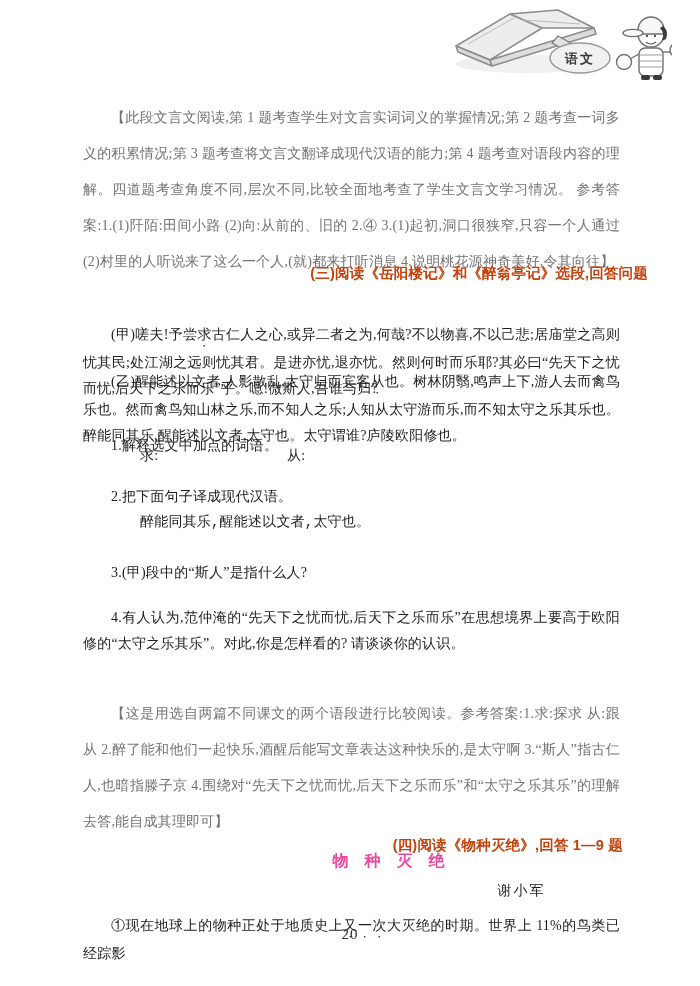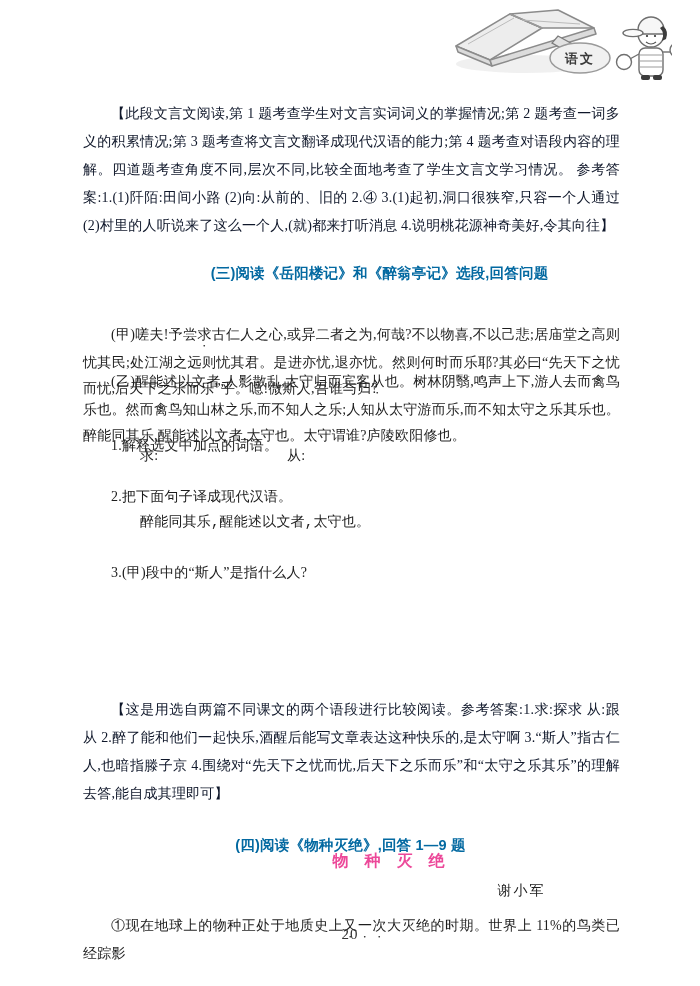--- a/index.html
+++ b/index.html
@@ -1,23 +1,23 @@
 <!DOCTYPE html>
 <html><head>
 <meta charset="utf-8">
 <style>
   html,body{margin:0;padding:0;background:#fff;}
   .page{position:relative;width:672px;height:986px;background:#ffffff;overflow:hidden;
         font-family:"Liberation Serif","DejaVu Serif",serif;color:#1d1d1d;}
   .block{position:absolute;left:83px;width:537px;font-size:14px;line-height:26px;
          text-align:justify;letter-spacing:.2px;}
   .indent{text-indent:2em;}
-  .note{line-height:28px;color:#0f172a;}
+  .note{line-height:36px;color:#737373;}
   .heading{font-family:"Liberation Sans","DejaVu Sans",sans-serif;font-weight:bold;
-           font-size:14.5px;color:#0369a1;text-align:center;}
+           font-size:14.5px;color:#c2410c;text-align:right;}
   .h3pad{padding-left:28px;}
   .h4pos{left:78px;width:545px;}
   .qline{text-align:left;}
   .qindent{padding-left:28px;}
   .blank-label{display:inline-block;}
   .essay-title{font-weight:bold;font-size:16px;text-align:center;padding-left:40px;
                letter-spacing:6px;color:#ec4899;}
   .essay-author{font-size:14px;text-align:center;padding-left:170px;letter-spacing:2px;color:#222;}
   .pageno{position:absolute;top:926px;left:0;width:700px;text-align:center;
           font-size:15px;color:#333;letter-spacing:1px;}
@@ -93,20 +93,21 @@
     <span class="blank-label" style="margin-left:57px;">求:</span>
     <span class="blank-label" style="margin-left:125px;">从:</span>
   </div>
 
   <div class="block qline qindent" style="top:484px;">2.把下面句子译成现代汉语。</div>
 
   <div class="block qline" style="top:509px;padding-left:57px;font-family:Liberation Mono, monospace;">醉能同其乐,醒能述以文者,太守也。</div>
 
   <div class="block qline qindent" style="top:560px;">3.(甲)段中的“斯人”是指什么人?</div>
 
+  <p class="block indent" style="top:605px;margin:0;">4.有人认为,范仲淹的“先天下之忧而忧,后天下之乐而乐”在思想境界上要高于欧阳修的“太守之乐其乐”。对此,你是怎样看的? 请谈谈你的认识。</p>
 
   <p class="block note indent" style="top:682px;">【这是用选自两篇不同课文的两个语段进行比较阅读。参考答案:1.求:探求 从:跟从 2.醉了能和他们一起快乐,酒醒后能写文章表达这种快乐的,是太守啊 3.“斯人”指古仁人,也暗指滕子京 4.围绕对“先天下之忧而忧,后天下之乐而乐”和“太守之乐其乐”的理解去答,能自成其理即可】</p>
 
   <h3 class="block heading h4pos" style="top:817px;">(四)阅读《物种灭绝》,回答 1—9 题</h3>
 
   <div class="block essay-title" style="top:848px;">物 种 灭 绝</div>
 
   <div class="block essay-author" style="top:878px;">谢小军</div>
 
   <p class="block indent" style="top:899px;"><span>①现在地球上的物种正处于地质史上</span><span class="em-dot">又一次</span><span>大灭绝的时期。世界上 11%的鸟类已经踪影</span></p>

